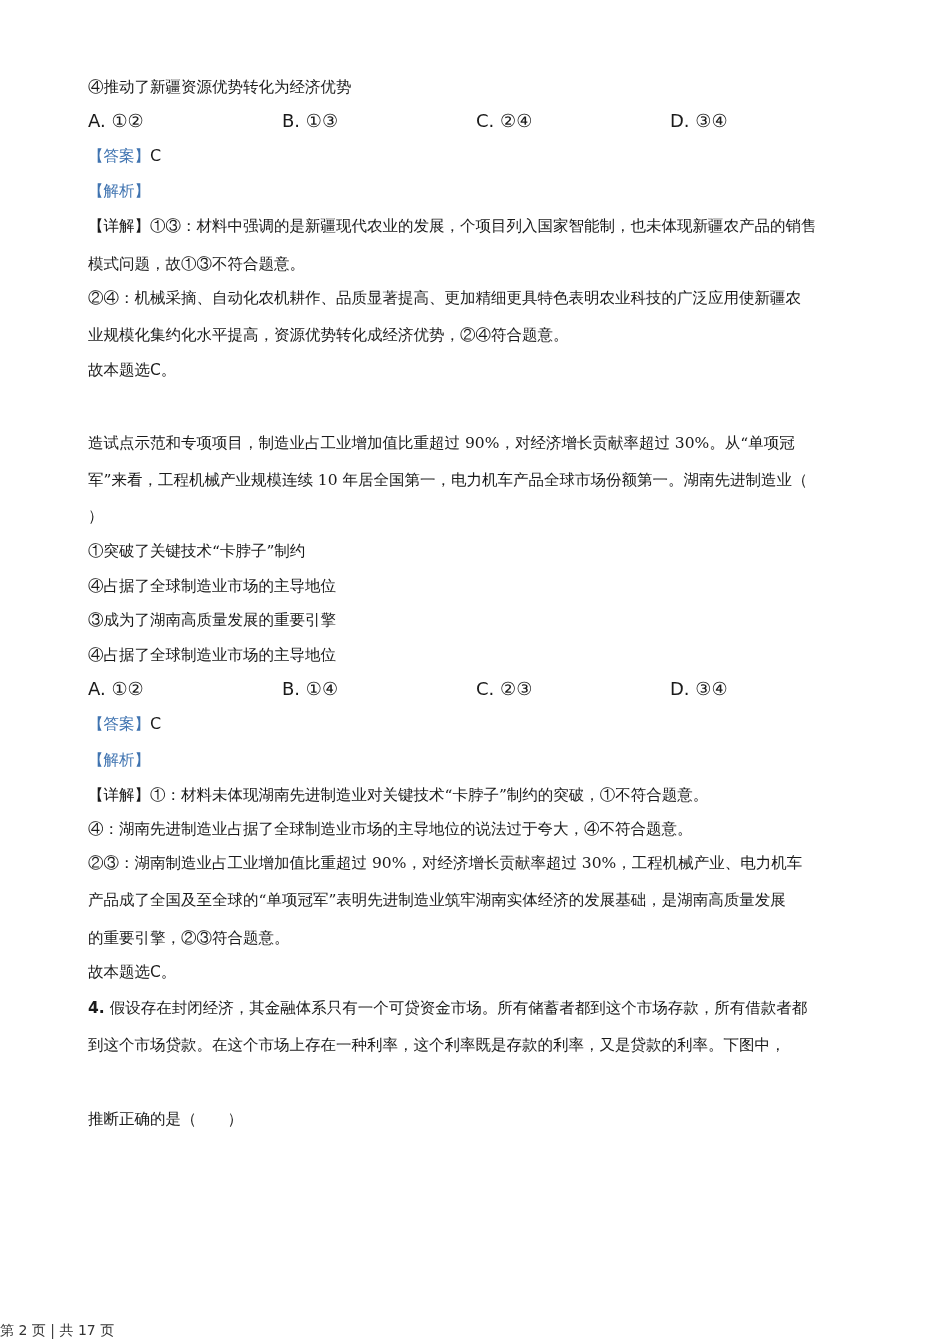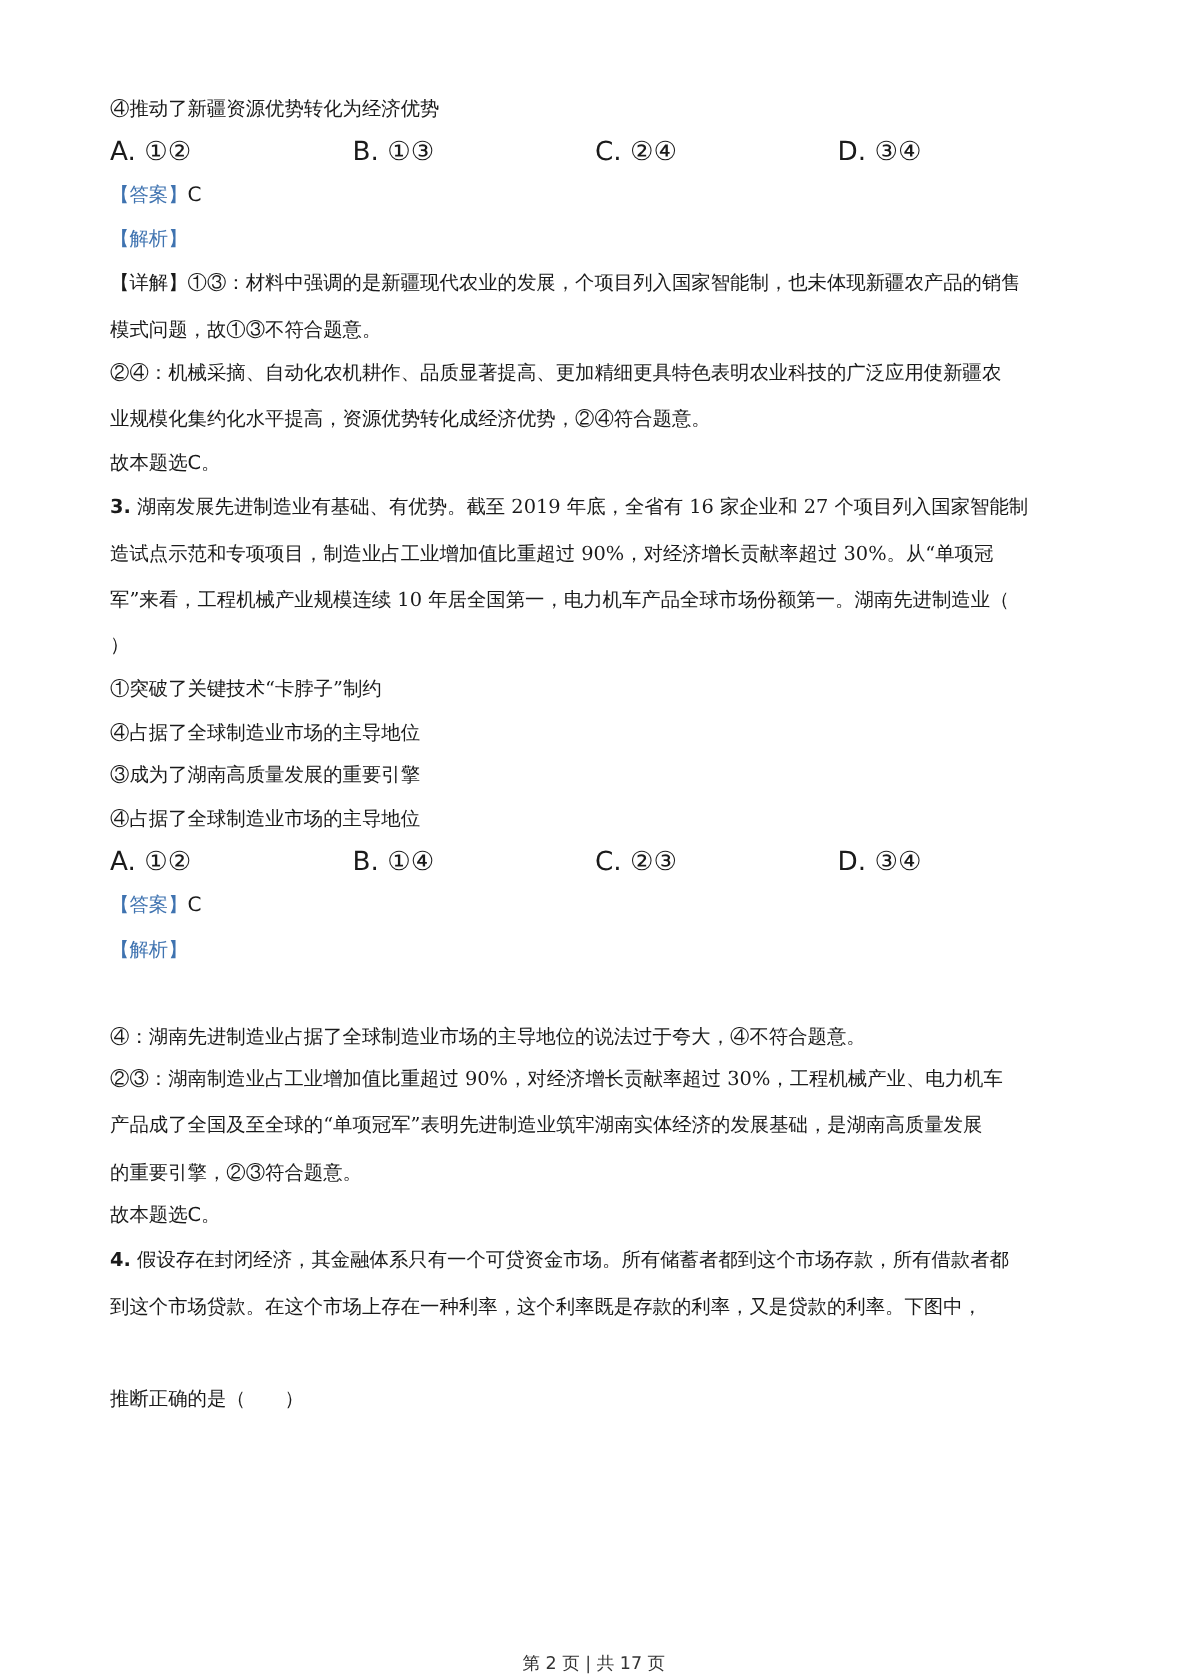--- a/index.html
+++ b/index.html
@@ -3,24 +3,24 @@
 <meta charset="utf-8">
 <style>
   html, body { margin: 0; padding: 0; background: #ffffff; }
   body { width: 950px; height: 1344px; position: relative; overflow: hidden;
          font-family: "DejaVu Serif", "Liberation Serif", serif; color: #1a1a1a; }
   .page { position: absolute; left: 0; top: 0; width: 946px; height: 1344px; }
   .line { position: absolute; left: 88px; font-size: 15.5px; line-height: 20px; white-space: nowrap; }
   .sans { font-family: "DejaVu Sans", "Liberation Sans", sans-serif; }
   .label { color: #3f73b0; font-family: "DejaVu Sans", "Liberation Sans", sans-serif; }
   .ans { font-family: "DejaVu Sans", "Liberation Sans", sans-serif; font-size: 16px; }
-  .opt { position: absolute; font-size: 21px; line-height: 20px; white-space: nowrap; }
+  .opt { position: absolute; font-size: 18px; line-height: 20px; white-space: nowrap; }
   .opt .letter { font-family: "DejaVu Sans", "Liberation Sans", sans-serif; }
   .qnum { font-family: "DejaVu Sans", "Liberation Sans", sans-serif; font-weight: bold; }
-  .footer { position: absolute; left: 0; width: 950px; top: 1322px; text-align: center;
+  .footer { position: absolute; left: 0; width: 950px; top: 1322px; 
             font-size: 14px; color: #333; font-family: "DejaVu Serif", "Liberation Serif", serif; }
   .footer b { font-family: "DejaVu Sans", "Liberation Sans", sans-serif; font-weight: normal; }
 </style>
 </head>
 <body>
 
 <div class="page">
 
   <div class="line" style="top:77px">④推动了新疆资源优势转化为经济优势</div>
 
@@ -31,38 +31,38 @@
 
   <div class="line" style="top:146px"><span class="label">【答案】</span><span class="ans">C</span></div>
   <div class="line" style="top:181px"><span class="label">【解析】</span></div>
 
   <div class="line" style="top:216px"><span>【详解】</span><span>①③：材料中强调的是新疆现代农业的发展，个项目列入国家智能制，也未体现新疆农产品的销售</span></div>
   <div class="line" style="top:254px">模式问题，故①③不符合题意。</div>
   <div class="line" style="top:288px">②④：机械采摘、自动化农机耕作、品质显著提高、更加精细更具特色表明农业科技的广泛应用使新疆农</div>
   <div class="line" style="top:325px">业规模化集约化水平提高，资源优势转化成经济优势，②④符合题意。</div>
   <div class="line" style="top:360px"><span>故本题选</span><span class="sans">C。</span></div>
 
-  <div class="line" style="top:395px"><span class="qnum">3.</span> <span>湖南发展先进制造业有基础、有优势。截至 2019 年底，全省有 16 家企业和 27 个项目列入国家智能制</span></div>
   <div class="line" style="top:433px">造试点示范和专项项目，制造业占工业增加值比重超过 90%，对经济增长贡献率超过 30%。从“单项冠</div>
   <div class="line" style="top:470px">军”来看，工程机械产业规模连续 10 年居全国第一，电力机车产品全球市场份额第一。湖南先进制造业（</div>
   <div class="line" style="top:506px">）</div>
 
   <div class="line" style="top:541px">①突破了关键技术“卡脖子”制约</div>
   <div class="line" style="top:576px">④占据了全球制造业市场的主导地位</div>
   <div class="line" style="top:610px">③成为了湖南高质量发展的重要引擎</div>
   <div class="line" style="top:645px">④占据了全球制造业市场的主导地位</div>
 
   <div class="opt" style="left:88px; top:679px"><span class="letter">A.</span> <span>①②</span></div>
   <div class="opt" style="left:282px; top:679px"><span class="letter">B.</span> <span>①④</span></div>
   <div class="opt" style="left:476px; top:679px"><span class="letter">C.</span> <span>②③</span></div>
   <div class="opt" style="left:670px; top:679px"><span class="letter">D.</span> <span>③④</span></div>
 
   <div class="line" style="top:714px"><span class="label">【答案】</span><span class="ans">C</span></div>
   <div class="line" style="top:750px"><span class="label">【解析】</span></div>
 
+  <div class="line" style="top:785px"><span>【详解】</span><span>①：材料未体现湖南先进制造业对关键技术“卡脖子”制约的突破，①不符合题意。</span></div>
   <div class="line" style="top:819px">④：湖南先进制造业占据了全球制造业市场的主导地位的说法过于夸大，④不符合题意。</div>
   <div class="line" style="top:853px">②③：湖南制造业占工业增加值比重超过 90%，对经济增长贡献率超过 30%，工程机械产业、电力机车</div>
   <div class="line" style="top:890px">产品成了全国及至全球的“单项冠军”表明先进制造业筑牢湖南实体经济的发展基础，是湖南高质量发展</div>
   <div class="line" style="top:928px">的重要引擎，②③符合题意。</div>
   <div class="line" style="top:962px"><span>故本题选</span><span class="sans">C。</span></div>
 
   <div class="line" style="top:998px"><span class="qnum">4.</span> <span>假设存在封闭经济，其金融体系只有一个可贷资金市场。所有储蓄者都到这个市场存款，所有借款者都</span></div>
   <div class="line" style="top:1035px">到这个市场贷款。在这个市场上存在一种利率，这个利率既是存款的利率，又是贷款的利率。下图中，</div>
   <div class="line" style="top:1109px">推断正确的是（　　）</div>
 

